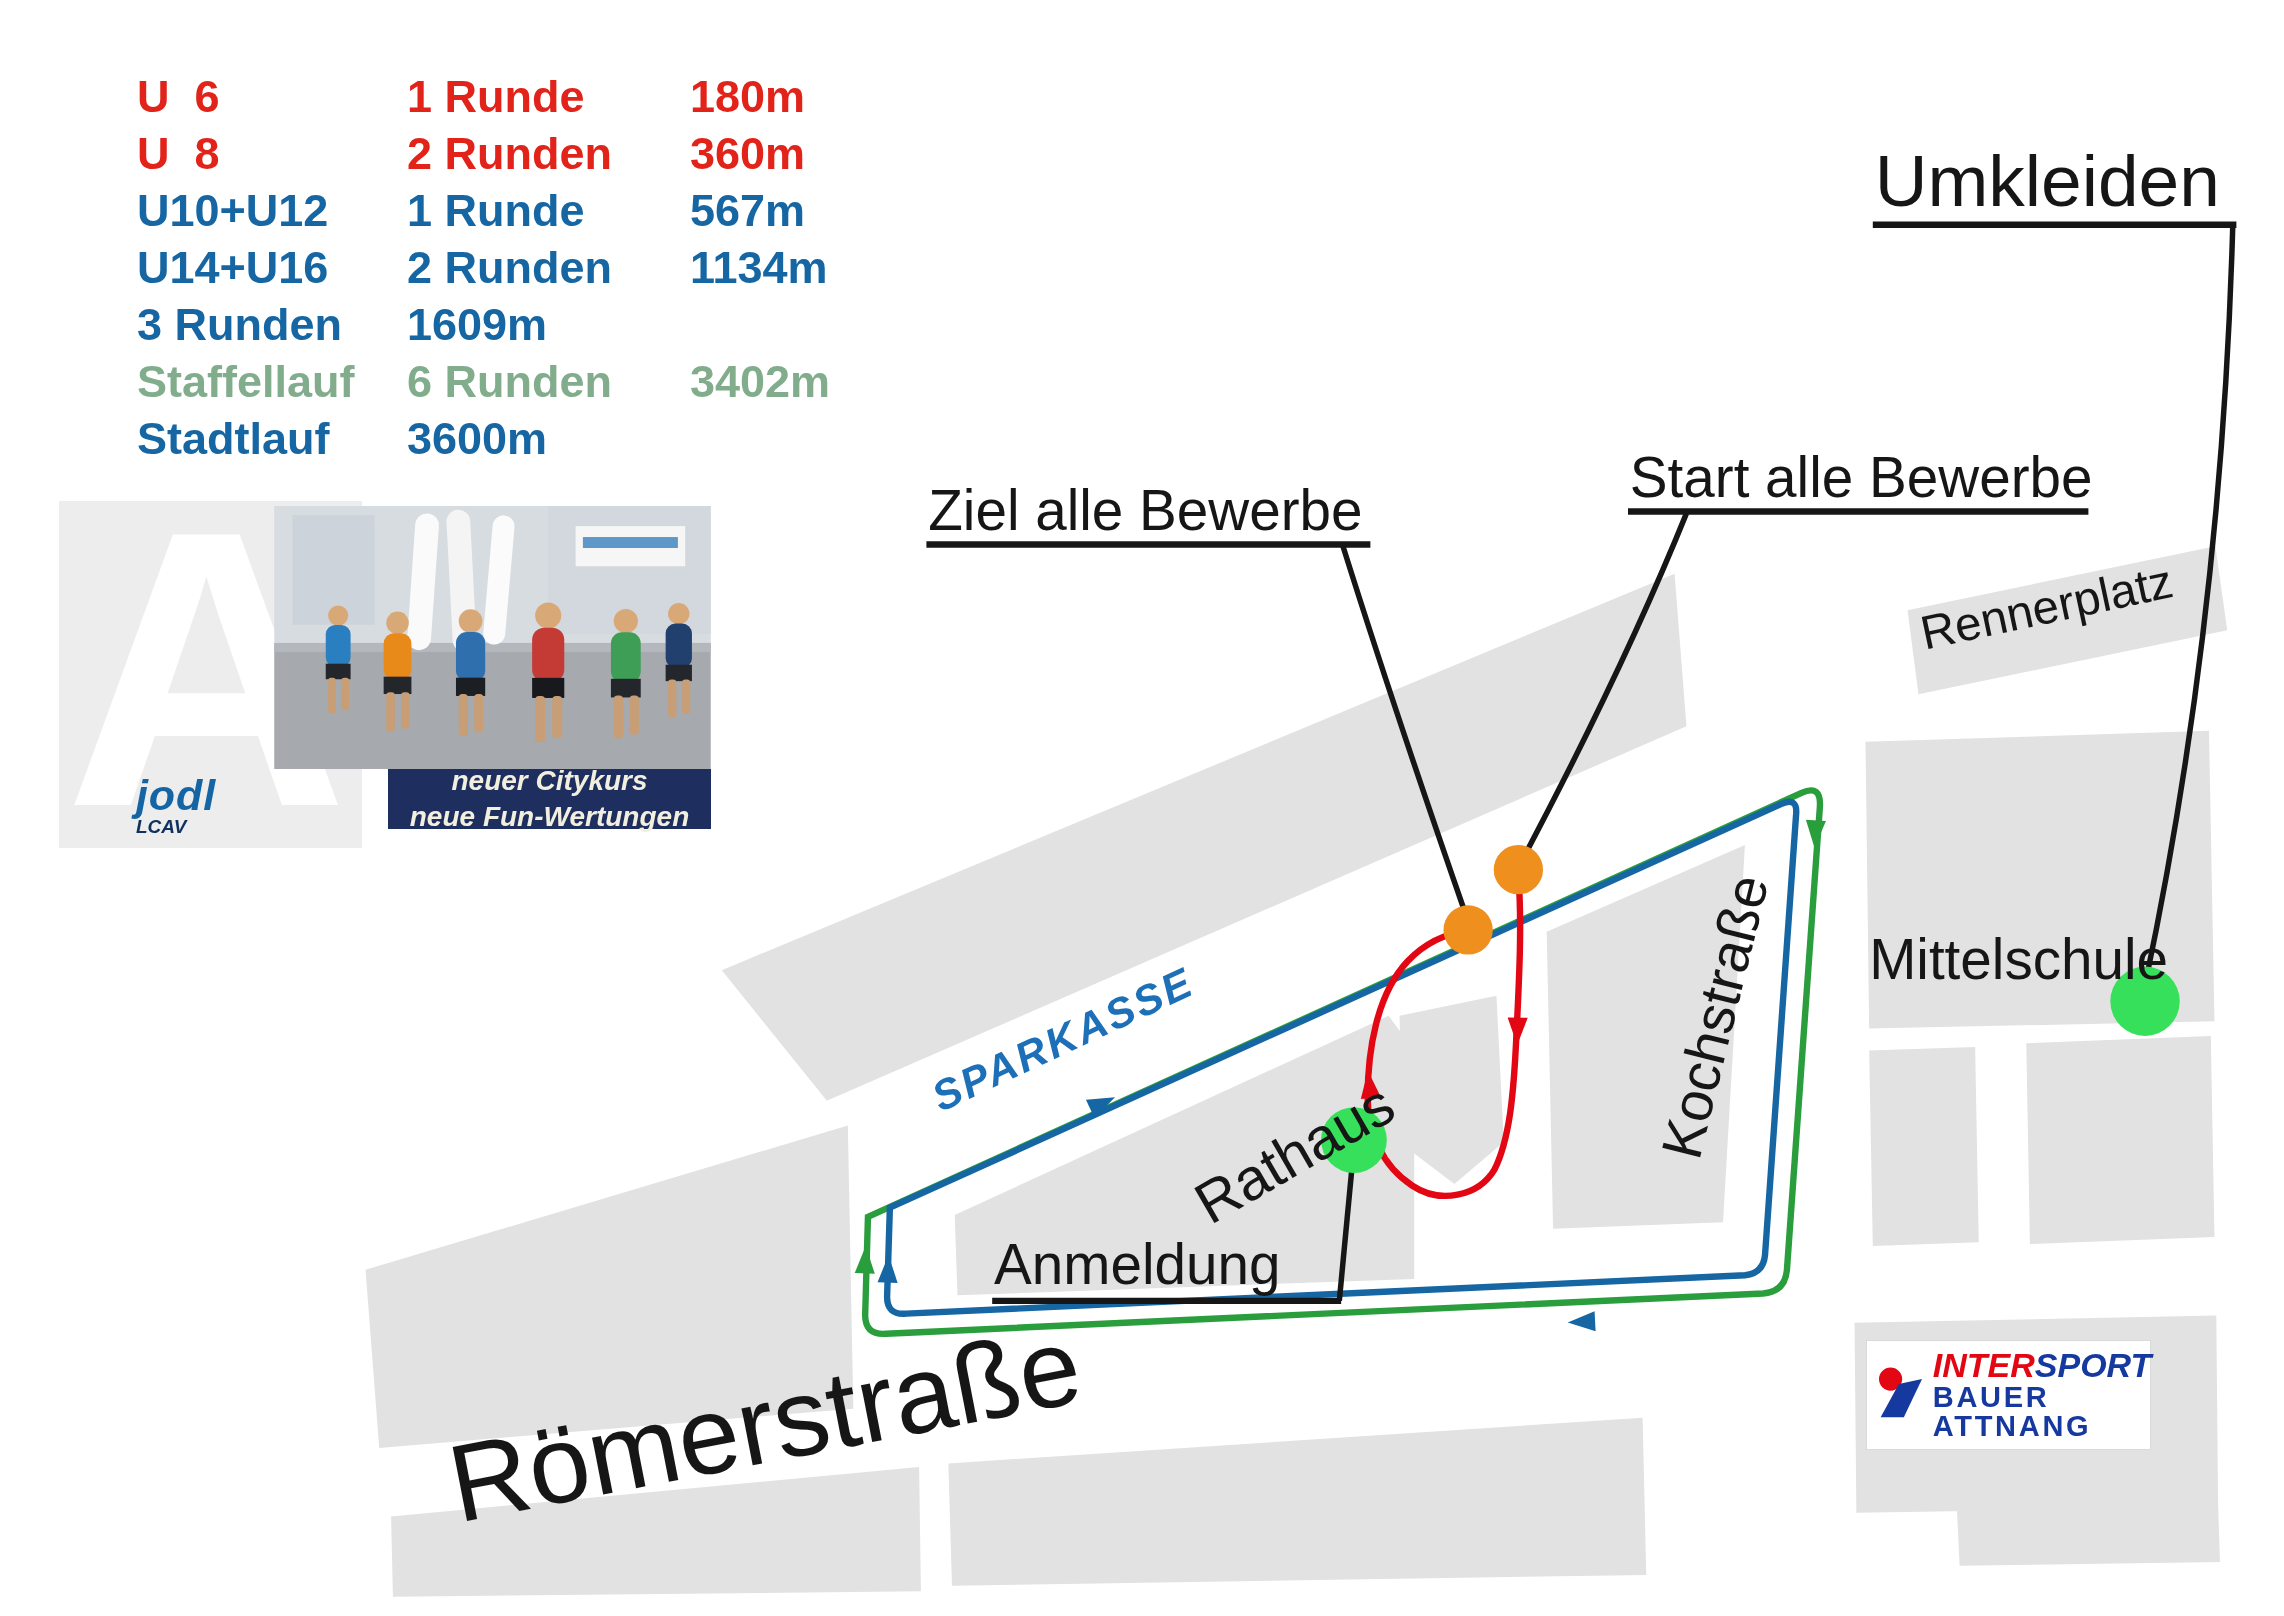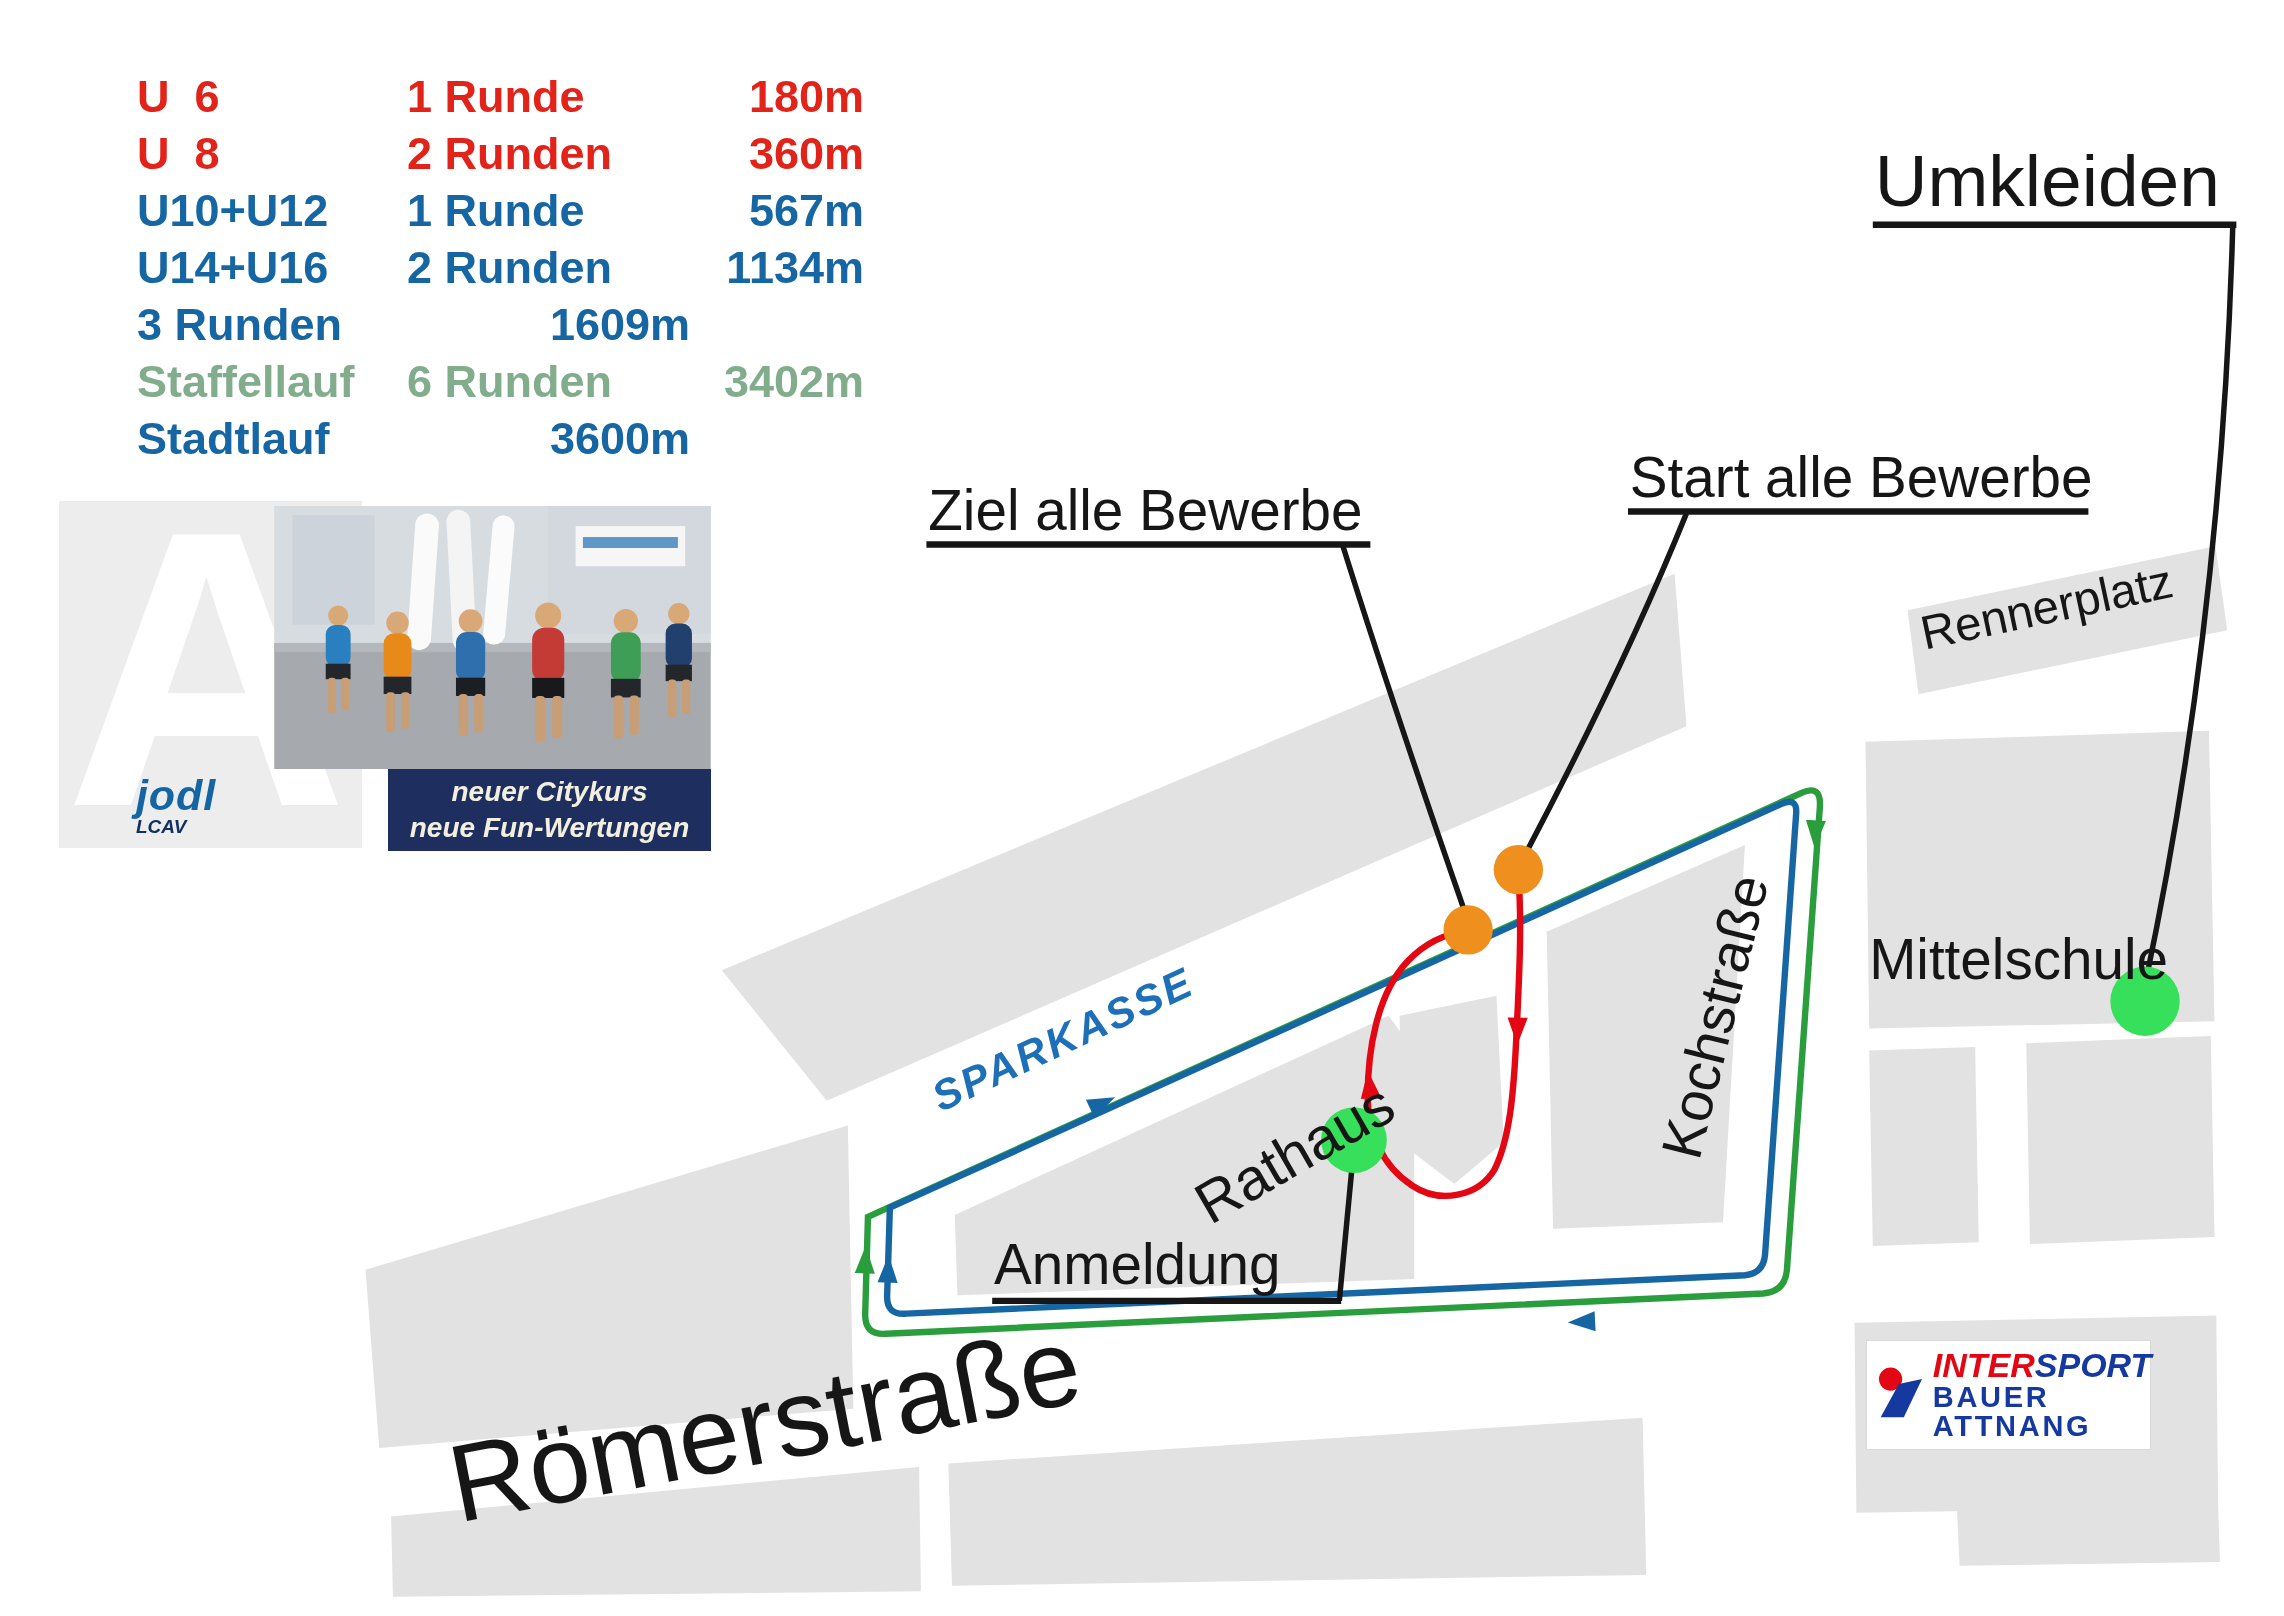--- a/index.html
+++ b/index.html
@@ -5,32 +5,32 @@
   html,body { margin:0; padding:0; }
   body {
     width:2284px; height:1616px; position:relative; background:#ffffff;
     font-family:"Liberation Sans", sans-serif; overflow:hidden;
   }
 
   
   .dist-table { position:absolute; left:137px; top:68px; }
   .trow { display:grid; grid-template-columns:270px 283px 174px; font-size:45px; font-weight:700; line-height:57px; }
   .trow span { white-space:pre; }
-  .trow .dist { text-align:right; }
+  .trow .dist { }
   .c-red   { color:#e2231a; }
   .c-blue  { color:#1566a3; }
   .c-green { color:#82ad8c; }
 
   
   .promo { position:absolute; left:59px; top:501px; width:652px; height:353px; }
   .promo-gray { position:absolute; left:0; top:0; width:303px; height:347px; background:#ededee; }
   .promo-A { position:absolute; left:5.5px; top:-14.6px; font-size:393px; line-height:365px; font-weight:700; color:#ffffff; }
   .promo-photo { position:absolute; left:215px; top:4.6px; width:437px; height:263px; overflow:hidden; }
   .promo-caption {
-    position:absolute; left:329px; top:268px; width:323px; height:82px; background:#1d2e5f;
+    position:absolute; left:329px; top:268px; width:323px; height:60px; background:#1d2e5f;
     color:#f3efdf; font-style:italic; font-weight:700; font-size:28px; line-height:36px;
     display:flex; flex-direction:column; justify-content:center; align-items:center;
   }
   .jodl { position:absolute; left:77px; top:272px; }
   .jodl-main { display:block; color:#1565a5; font-weight:800; font-style:italic; font-size:43px; line-height:44px; letter-spacing:0.9px; }
   .jodl-sub  { display:block; color:#10305f; font-weight:700; font-style:italic; font-size:19px; line-height:27.4px; margin-top:-3.7px; }
 
   
   .intersport {
     position:absolute; left:1866px; top:1340px; width:285px; height:110px; background:#ffffff;

